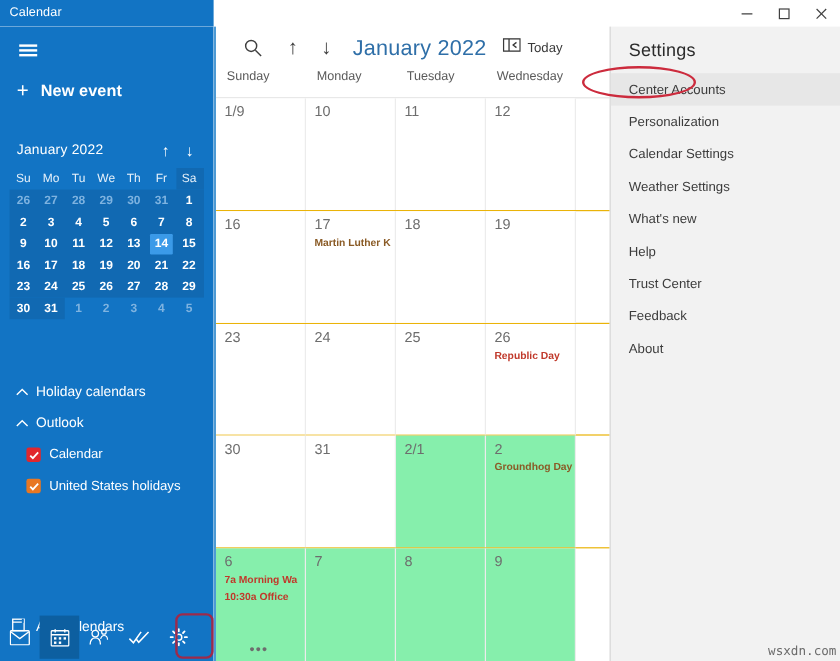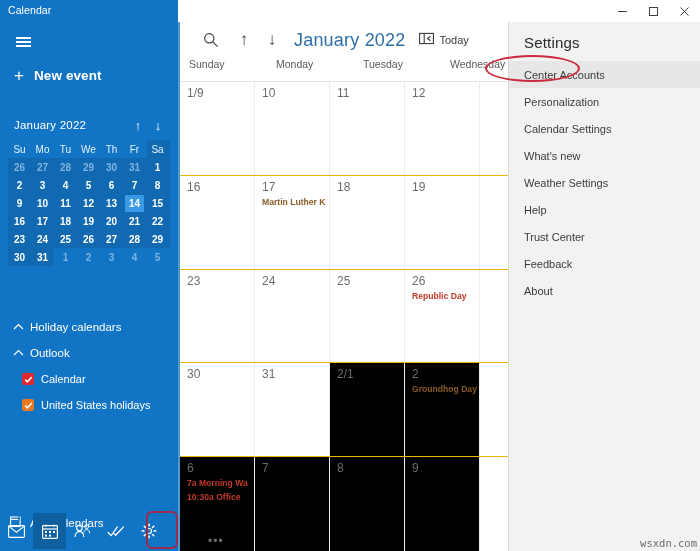--- a/index.html
+++ b/index.html
@@ -199,21 +199,20 @@
   }
   .tb-today-label {
     font-size: 11px; color: #3a3a3a; margin-left: 5px;
   }
 
   .dow-row {
     position: absolute; top: 36px; left: 2px;
     width: 520px; height: 24px;
     display: flex;
     border-bottom: 1px solid #e3e3e3;
-    gap: 12px;
   }
   .dow-cell {
     width: 75px;
     padding-left: 9px;
     font-size: 10.5px; color: #5a5a5a;
     display: flex; align-items: flex-start;
   }
 
   .grid {
     position: absolute; top: 60px; left: 2px;
@@ -225,21 +224,21 @@
   }
   .grid-row:last-child { border-bottom: none; }
   .day-cell {
     width: 75px; height: 100%;
     border-right: 1px solid #ececec;
     position: relative;
     padding: 4px 4px 0 7px;
     overflow: hidden;
     background: #ffffff;
   }
-  .day-cell.othermonth { background: #000000; }
+  .day-cell.othermonth { background: #86efac; }
   .day-num {
     font-size: 12px; color: #6d6d6d; line-height: 14px;
     font-weight: normal;
   }
   .ev {
     font-size: 8.6px; font-weight: bold;
     line-height: 12px; white-space: nowrap;
     margin-top: 2px; overflow: visible;
   }
   .ev-more {
@@ -625,22 +624,22 @@
         </div>
       </div>
   </div>
 
   <div class="settings">
     <div class="settings-title">Settings</div>
     <div class="set-list" id="set-list">
         <div class="set-item active">Center Accounts</div>
         <div class="set-item">Personalization</div>
         <div class="set-item">Calendar Settings</div>
+        <div class="set-item">Weather Settings</div>
         <div class="set-item">What's new</div>
-        <div class="set-item">Weather Settings</div>
         <div class="set-item">Help</div>
         <div class="set-item">Trust Center</div>
         <div class="set-item">Feedback</div>
         <div class="set-item">About</div>
       </div>
   </div>
 
   <div class="annot-ellipse" style="left:485px; top:55px; width:95px; height:27px;"></div>
   <div class="annot-rect" style="left:146px; top:511px; width:32px; height:38px;"></div>
 

